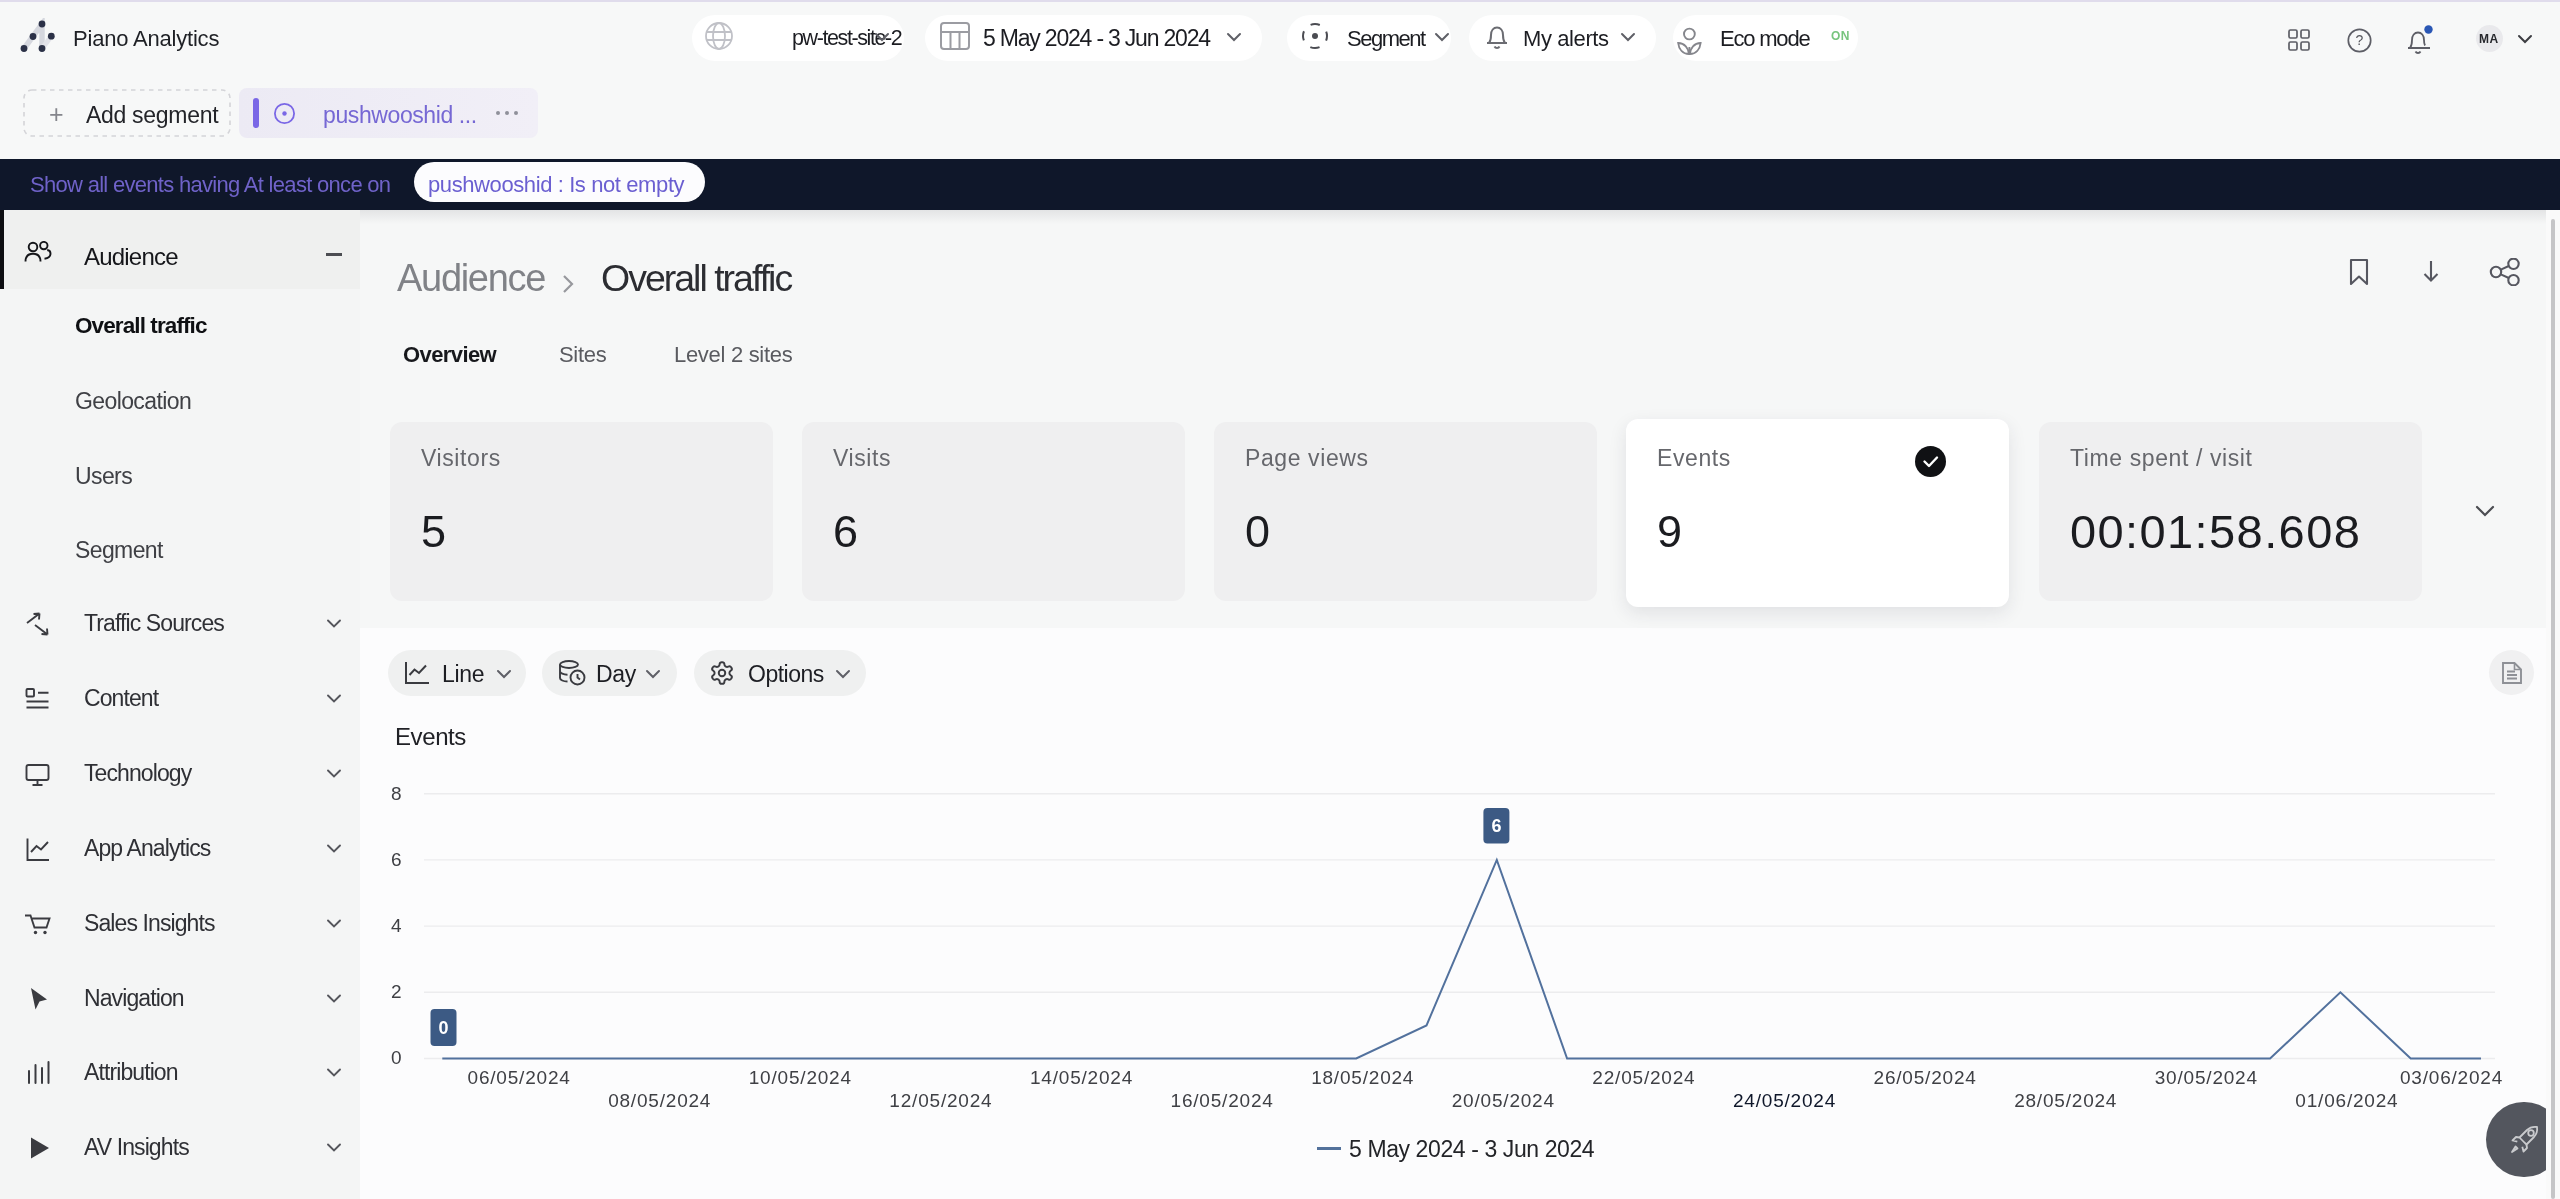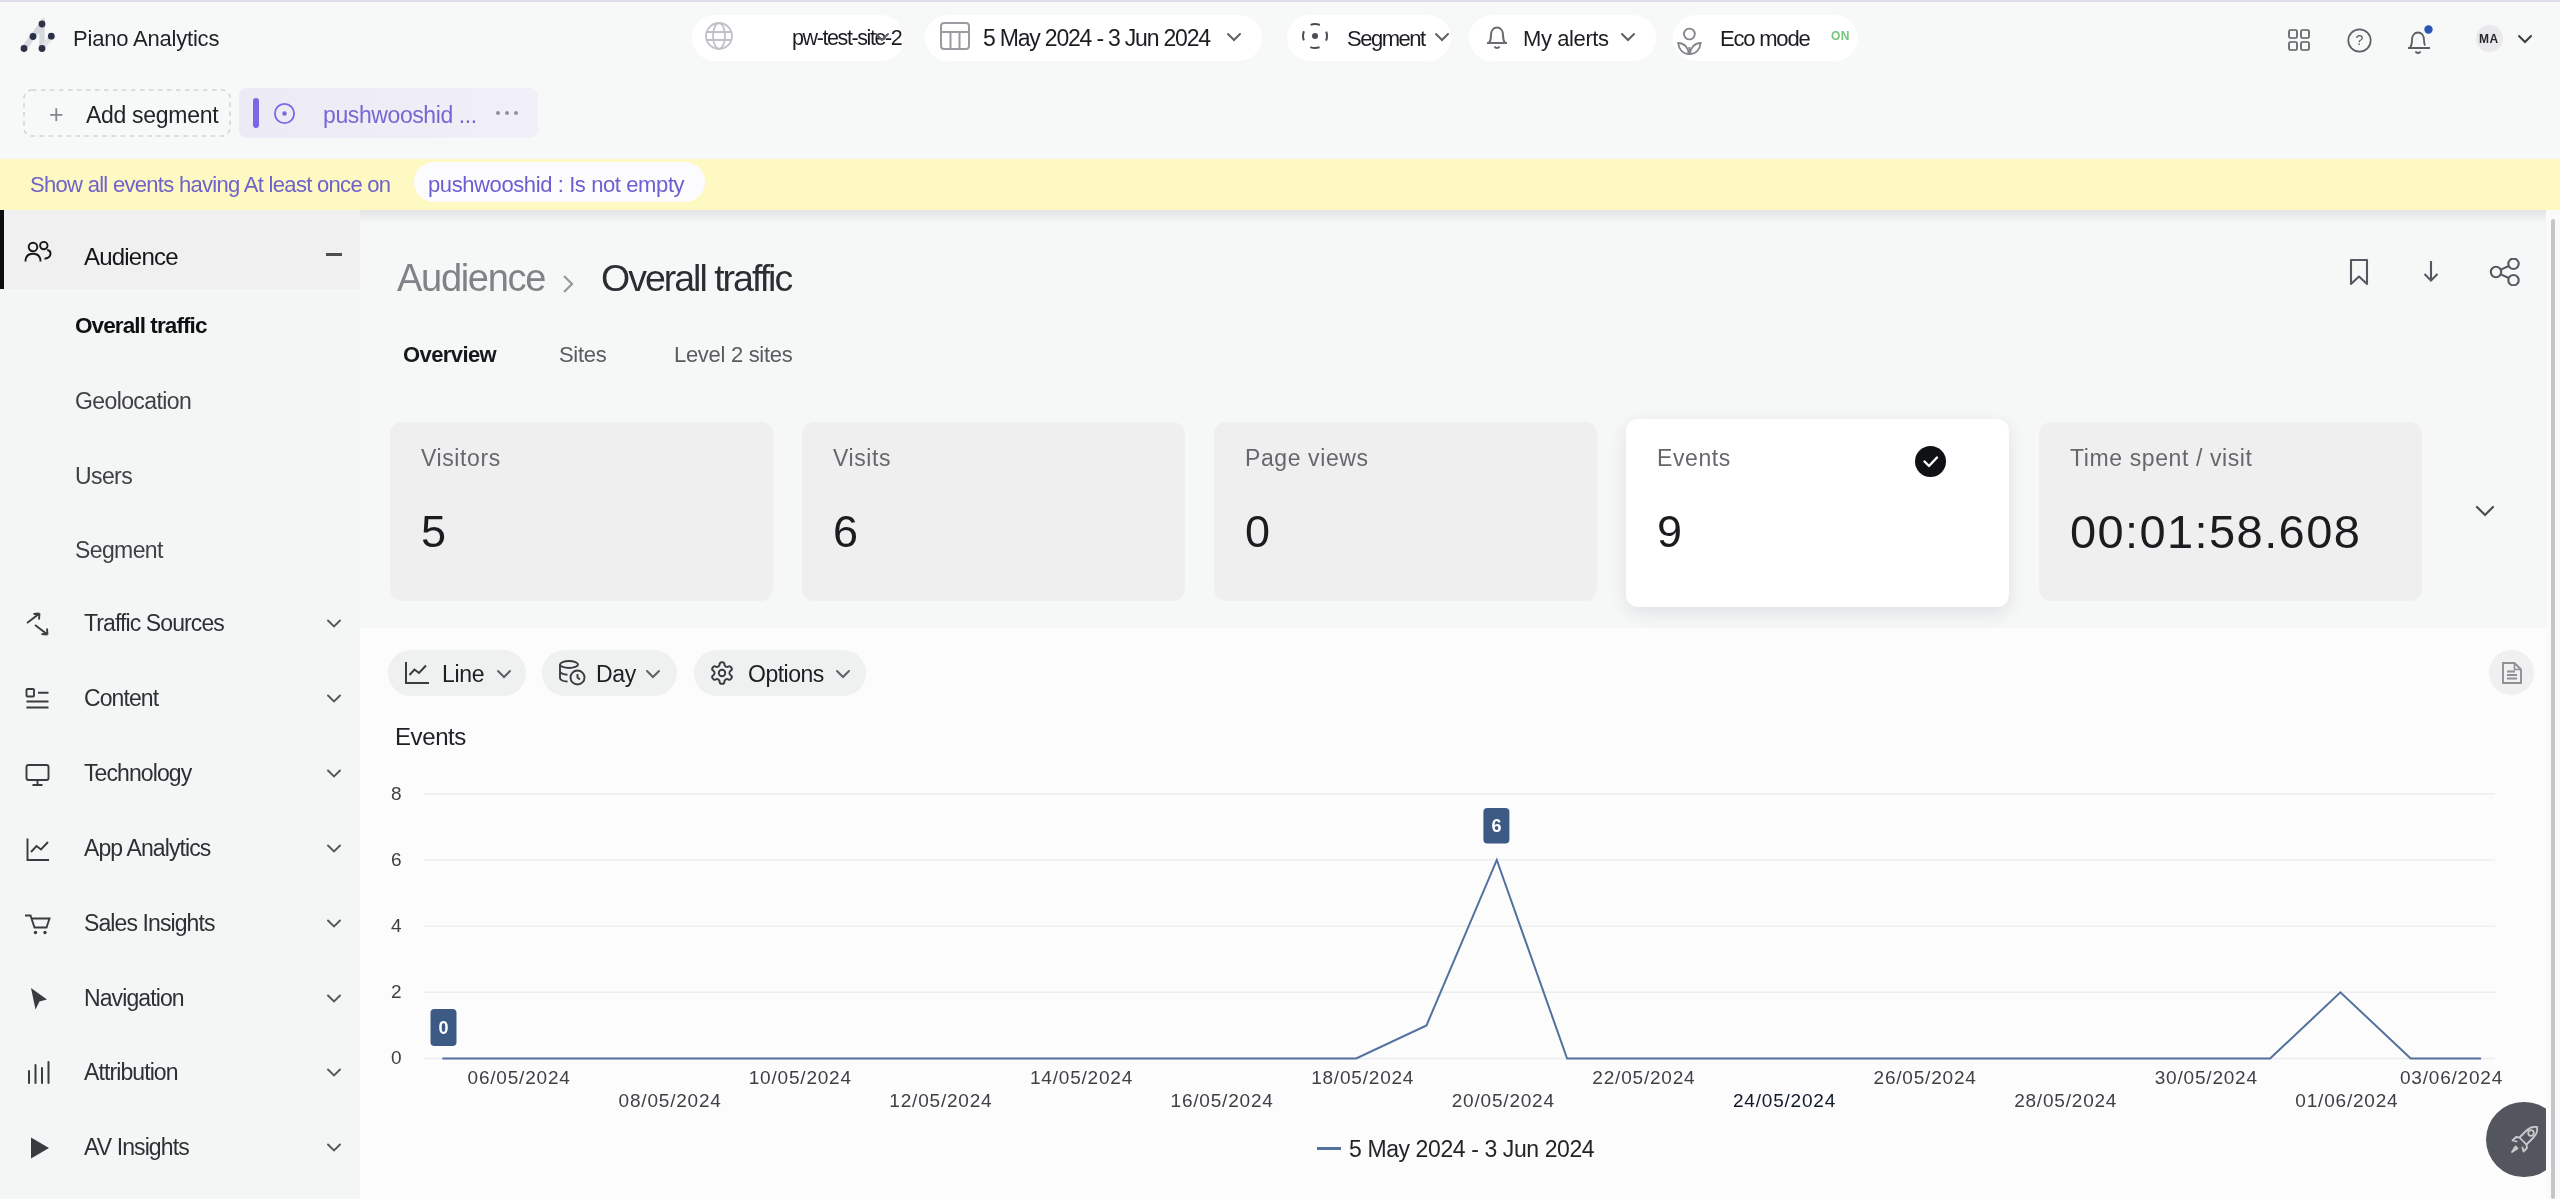--- a/index.html
+++ b/index.html
@@ -129,21 +129,21 @@
     <circle cx="11.5" cy="11.5" r="2.2" fill="#7a67e6"></circle>
   </svg>
   <div class="txt" style="left:323px;top:27px;font-size:23px;color:#7668d4;letter-spacing:-0.4px;">pushwooshid ...</div>
   <svg class="abs" style="left:494px;top:34px;" width="26" height="8" viewBox="0 0 26 8">
     <circle cx="4" cy="4" r="2" fill="#8f909a"></circle>
       <circle cx="13" cy="4" r="2" fill="#8f909a"></circle>
       <circle cx="22" cy="4" r="2" fill="#8f909a"></circle>
   </svg>
 </div>
 
-<div class="abs" style="left:0;top:159px;width:2560px;height:51px;background:#fef9c3;">
+<div class="abs" style="left:0;top:159px;width:2560px;height:51px;background:#0f172a;">
   <div class="txt" style="left:30px;top:13px;font-size:22px;color:#6f62c8;letter-spacing:-0.7px;">Show all events having At least once on</div>
   <div class="abs" style="left:414px;top:3px;width:291px;height:40px;border-radius:20px;background:#fcfcfe;"></div>
   <div class="txt" style="left:428px;top:13px;font-size:22px;color:#6b5fd1;letter-spacing:-0.4px;">pushwooshid : Is not empty</div>
 </div>
 
 <div class="abs" id="sidebar" style="left:0;top:210px;width:360px;height:989px;background:#f4f5f5;"></div>
 
 <div class="abs" id="mainbg" style="left:360px;top:210px;width:2200px;height:989px;background:#f6f7f7;"></div>
 <div class="abs" id="chartpanel" style="left:360px;top:628px;width:2186px;height:571px;background:#fcfcfd;"></div>
 
@@ -372,21 +372,21 @@
 </svg>
 
 <div class="txt" style="left:385px;top:783px;font-size:19px;color:#3f4045;width:17px;text-align:right;letter-spacing:0.5px;">8</div>
 <div class="txt" style="left:385px;top:849px;font-size:19px;color:#3f4045;width:17px;text-align:right;letter-spacing:0.5px;">6</div>
 <div class="txt" style="left:385px;top:915px;font-size:19px;color:#3f4045;width:17px;text-align:right;letter-spacing:0.5px;">4</div>
 <div class="txt" style="left:385px;top:981px;font-size:19px;color:#3f4045;width:17px;text-align:right;letter-spacing:0.5px;">2</div>
 <div class="txt" style="left:385px;top:1047px;font-size:19px;color:#3f4045;width:17px;text-align:right;letter-spacing:0.5px;">0</div>
 
 <div id="xlabels">
 <div class="txt" style="left:457.1px;top:1067px;width:124px;text-align:center;font-size:19px;color:#3f4045;letter-spacing:0.8px;">06/05/2024</div>
-<div class="txt" style="left:597.7px;top:1090px;width:124px;text-align:right;font-size:19px;color:#3f4045;letter-spacing:0.8px;">08/05/2024</div>
+<div class="txt" style="left:597.7px;top:1090px;width:124px;text-align:center;font-size:19px;color:#3f4045;letter-spacing:0.8px;">08/05/2024</div>
 <div class="txt" style="left:738.3px;top:1067px;width:124px;text-align:center;font-size:19px;color:#3f4045;letter-spacing:0.8px;">10/05/2024</div>
 <div class="txt" style="left:878.9px;top:1090px;width:124px;text-align:center;font-size:19px;color:#3f4045;letter-spacing:0.8px;">12/05/2024</div>
 <div class="txt" style="left:1019.5px;top:1067px;width:124px;text-align:center;font-size:19px;color:#3f4045;letter-spacing:0.8px;">14/05/2024</div>
 <div class="txt" style="left:1160.1px;top:1090px;width:124px;text-align:center;font-size:19px;color:#3f4045;letter-spacing:0.8px;">16/05/2024</div>
 <div class="txt" style="left:1300.7px;top:1067px;width:124px;text-align:center;font-size:19px;color:#3f4045;letter-spacing:0.8px;">18/05/2024</div>
 <div class="txt" style="left:1441.3px;top:1090px;width:124px;text-align:center;font-size:19px;color:#3f4045;letter-spacing:0.8px;">20/05/2024</div>
 <div class="txt" style="left:1581.9px;top:1067px;width:124px;text-align:center;font-size:19px;color:#3f4045;letter-spacing:0.8px;">22/05/2024</div>
 <div class="txt" style="left:1722.5px;top:1090px;width:124px;text-align:center;font-size:19px;color:#0f172a;letter-spacing:0.8px;">24/05/2024</div>
 <div class="txt" style="left:1863.1px;top:1067px;width:124px;text-align:center;font-size:19px;color:#3f4045;letter-spacing:0.8px;">26/05/2024</div>
 <div class="txt" style="left:2003.7px;top:1090px;width:124px;text-align:center;font-size:19px;color:#3f4045;letter-spacing:0.8px;">28/05/2024</div>

